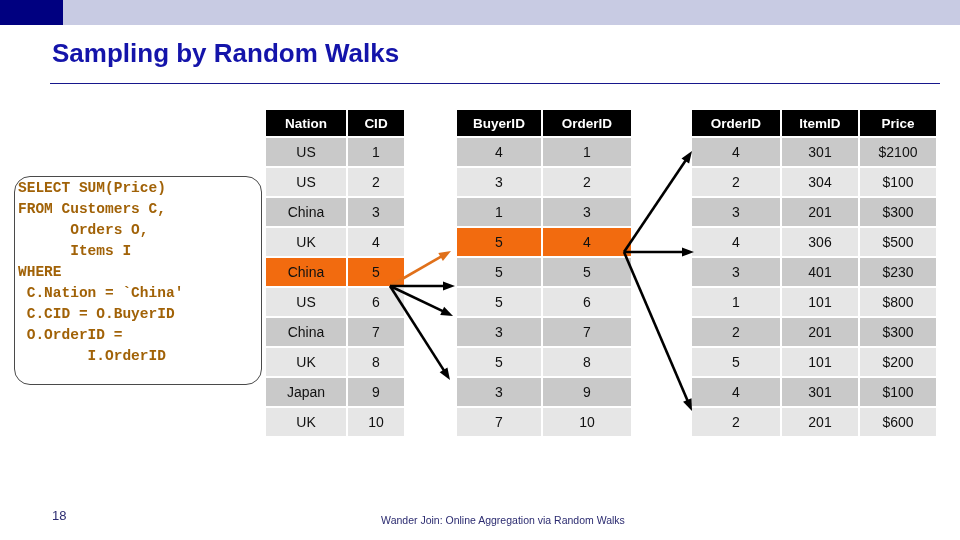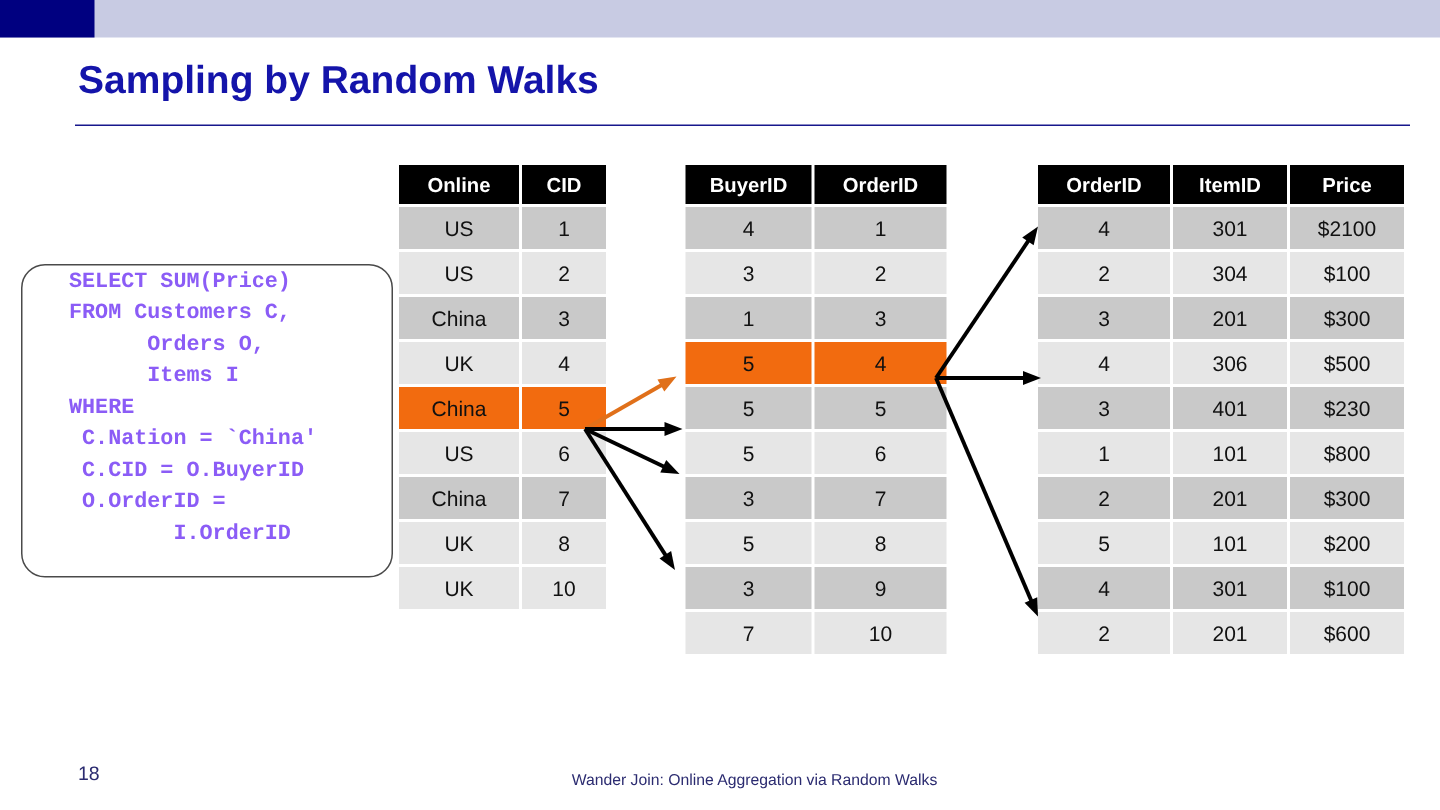--- a/index.html
+++ b/index.html
@@ -22,22 +22,22 @@
 
   
   #sql-box{
     position:absolute;left:14px;top:176px;width:248px;height:209px;
     border:1.5px solid #4a4a4a;border-radius:16px;background:#ffffff;
     box-sizing:border-box;
   }
   #sql-text{
     position:absolute;left:18px;top:178px;width:252px;
     font-family:"Liberation Mono","DejaVu Sans Mono",monospace;
-    font-size:14.5px;font-weight:bold;color:#8b5cf6;
-    line-height:21px;white-space:pre;letter-spacing:0px;margin-left:28px;
+    font-size:14.5px;font-weight:bold;color:#a16207;
+    line-height:21px;white-space:pre;letter-spacing:0px;
   }
 
   
   .tbl{position:absolute;border-collapse:separate;border-spacing:2px 2px;}
   .tbl th{
     background:#000000;color:#ffffff;font-size:13.5px;font-weight:bold;
     height:26px;padding:0 6px;text-align:center;white-space:nowrap;
   }
   .tbl td{
     height:28px;padding:0 6px;text-align:center;white-space:nowrap;
@@ -70,21 +70,21 @@
       Items I
 WHERE
  C.Nation = `China'
  C.CID = O.BuyerID
  O.OrderID =
         I.OrderID</div>
 
 <table class="tbl" id="tbl-customers" style="left:264px;top:108px;">
   <thead>
       <tr>
-    <th style="width:68px;">Online</th>
+    <th style="width:68px;">Nation</th>
     <th style="width:44px;">CID</th>
   </tr>
     </thead>
   <tbody id="body-customers">
       <tr>
         <td>US</td>
         <td>1</td>
       </tr>
       <tr class="alt">
         <td>US</td>
@@ -106,20 +106,24 @@
         <td>US</td>
         <td>6</td>
       </tr>
       <tr>
         <td>China</td>
         <td>7</td>
       </tr>
       <tr class="alt">
         <td>UK</td>
         <td>8</td>
+      </tr>
+      <tr>
+        <td>Japan</td>
+        <td>9</td>
       </tr>
       <tr class="alt">
         <td>UK</td>
         <td>10</td>
       </tr>
     </tbody>
 </table>
 
 <table class="tbl" id="tbl-orders" style="left:455px;top:108px;">
   <thead>

